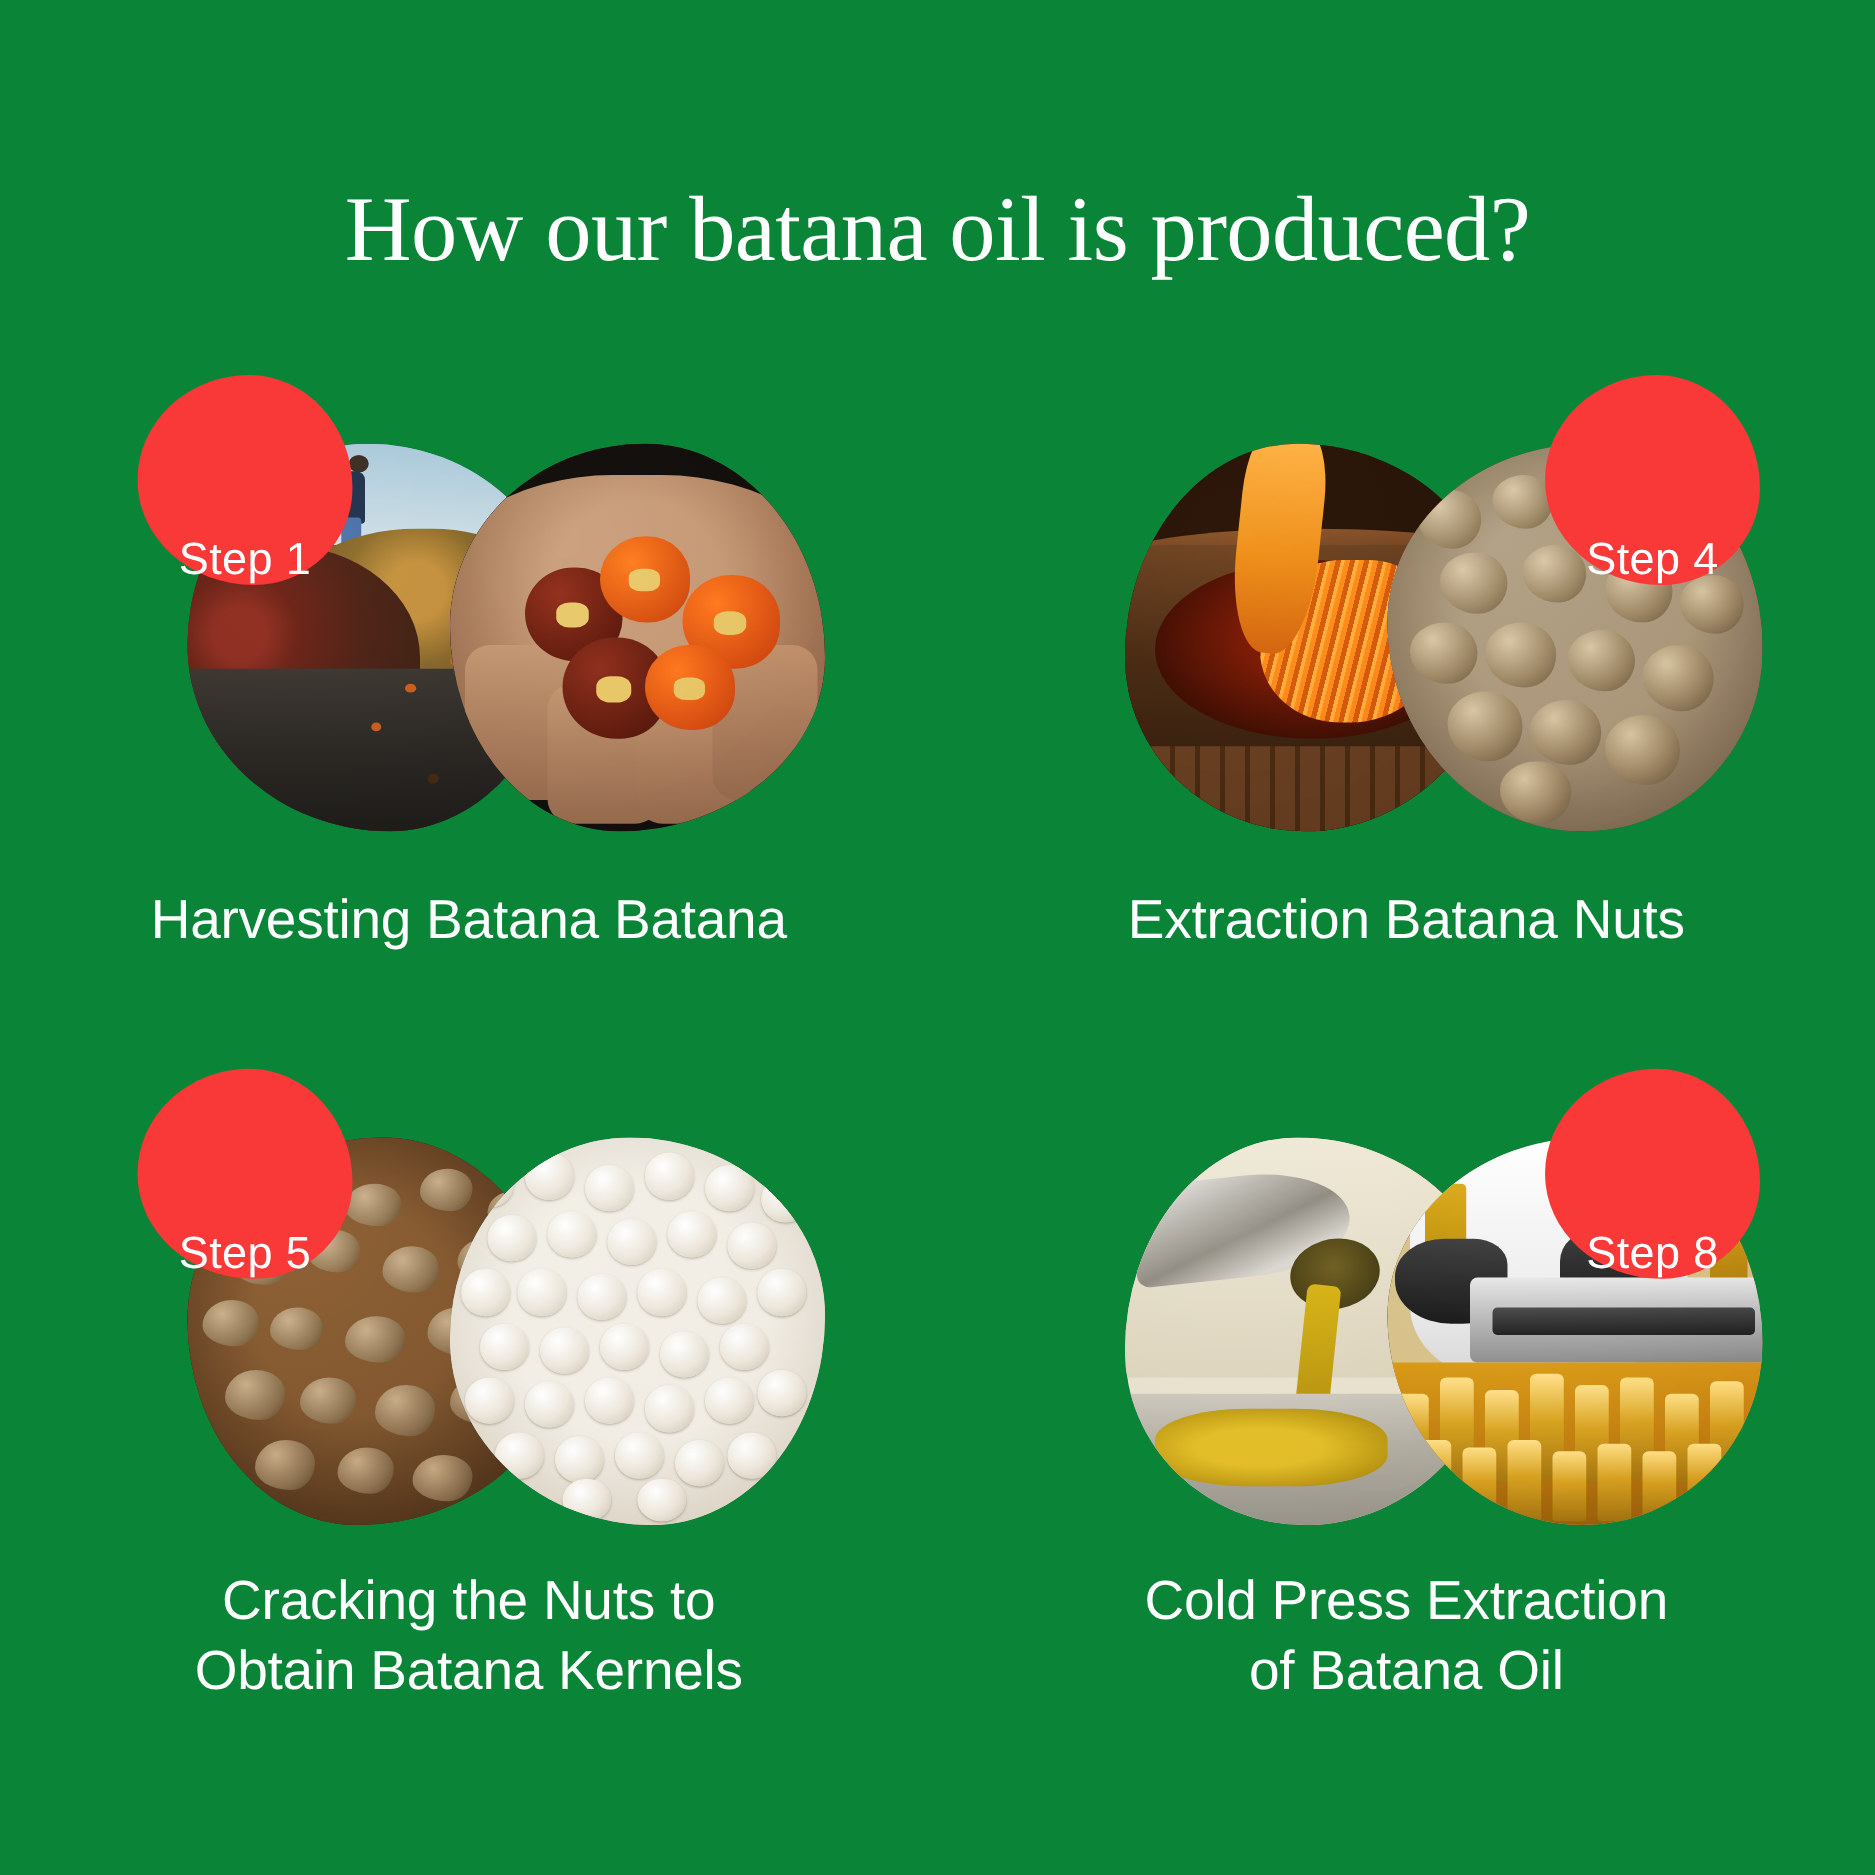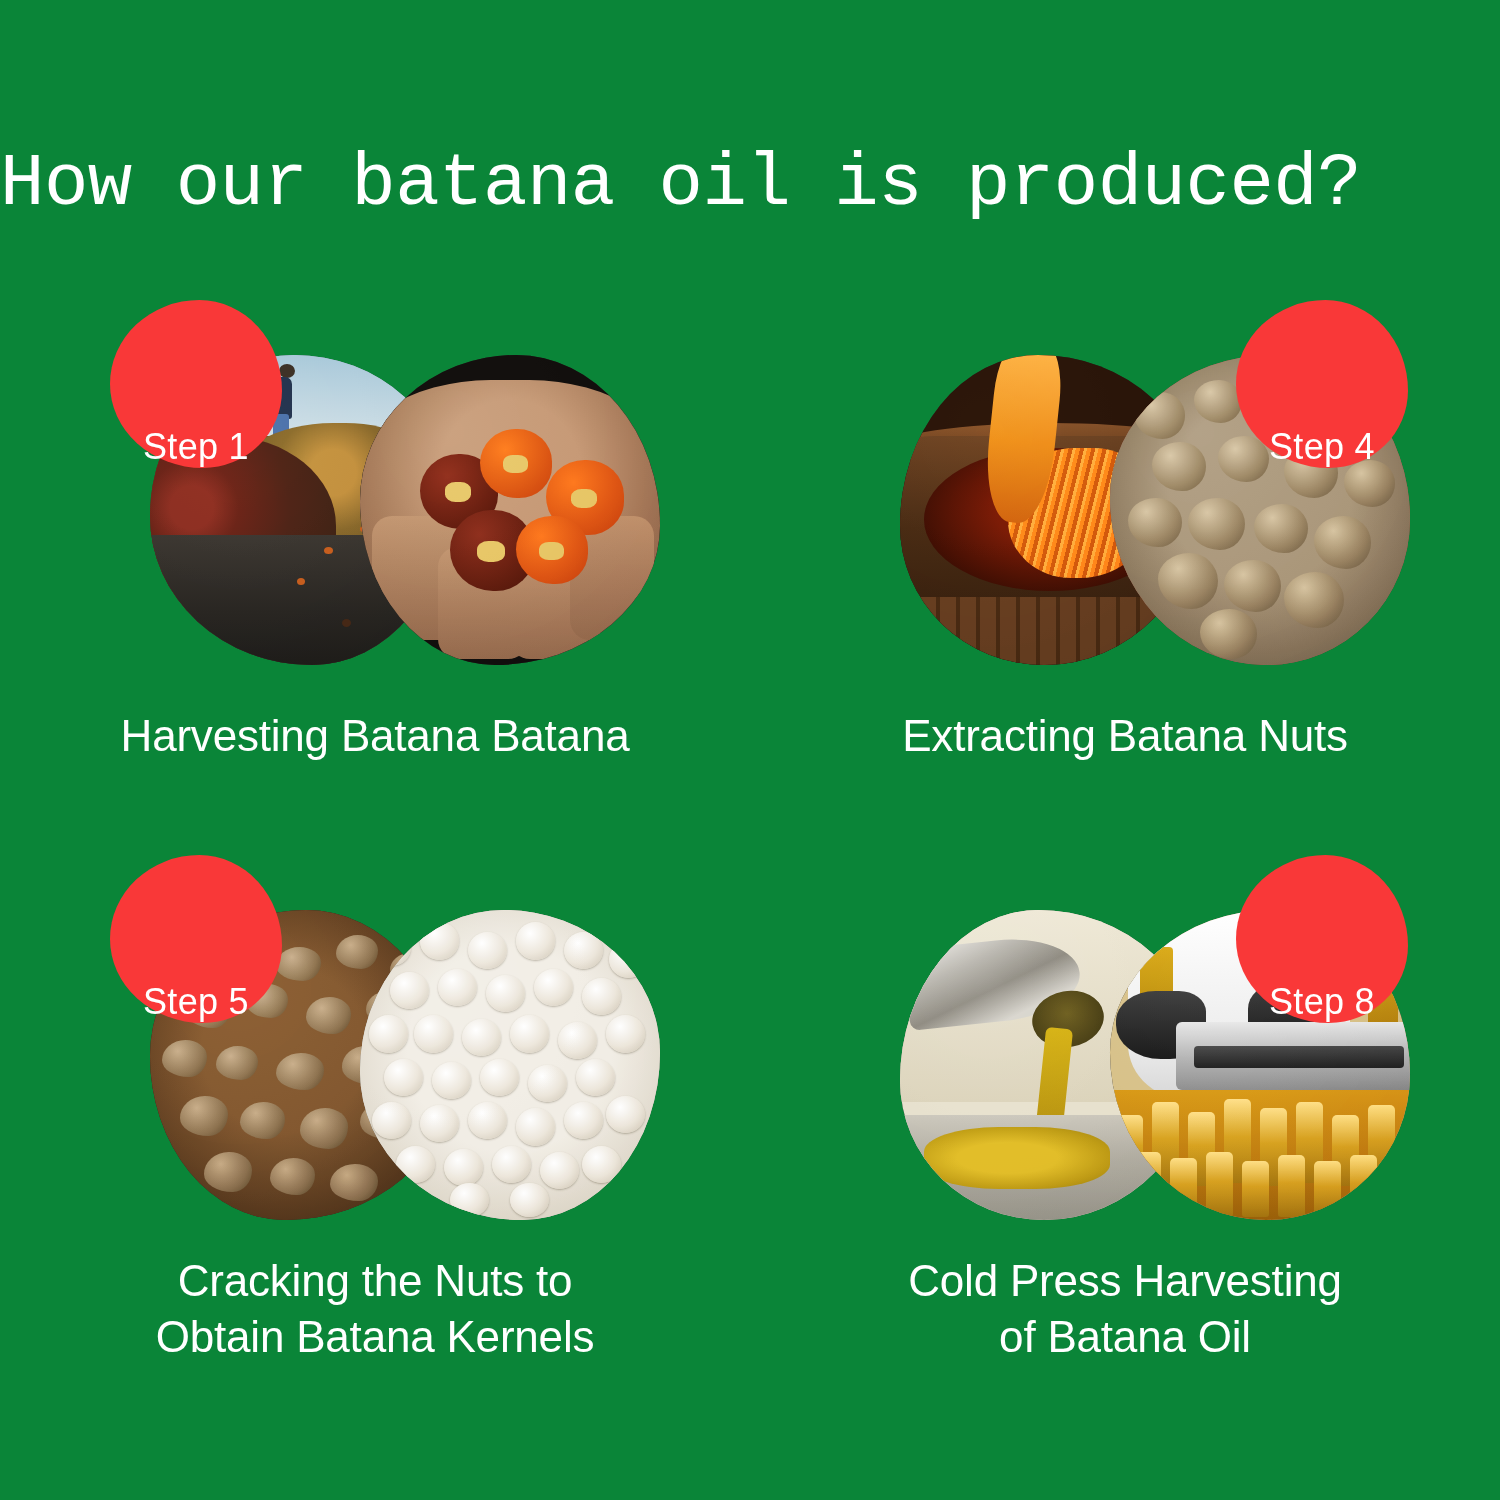--- a/index.html
+++ b/index.html
@@ -19,26 +19,27 @@
   #infographic {
     position:relative;
     width:1500px; height:1500px;
     background:#0a8538;
   }
 
   
   .page-title {
     position:absolute;
     left:0; right:0; top:146px;
+    text-align:center;
     color:#ffffff;
     font-size:74px;
     line-height:1.05;
     font-weight:400;
     letter-spacing:-0.5px;
-    font-family:Liberation Mono, monospace;
+    font-family:Liberation Serif, serif;
   }
 
   
   .steps-grid {
     position:absolute;
     left:0; top:300px;
     width:1500px;
     display:grid;
     grid-template-columns:750px 750px;
     grid-template-rows:555px 555px;
@@ -329,21 +330,21 @@
             <div class="grain"></div>
           </div>
         </div>
 
       </div>
 
       <div class="step-badge at-right" style="background: rgb(249, 56, 56);">
         <span>Step 4</span>
       </div>
 
-      <div class="caption">Extracting Batana Nuts</div>
+      <div class="caption">Extraction Batana Nuts</div>
     </div>
 
     <div class="step-card row2">
       <div class="media-row">
 
         <div class="photo shape-b pos-left">
           <div class="scene s3a">
             <div class="layer bed"></div>
             <div class="layer shell" style="left:6%;top:10%;width:14%;height:11%;"></div>
             <div class="layer shell" style="left:24%;top:6%;width:13%;height:10%;"></div>
@@ -472,18 +473,18 @@
             <div class="grain"></div>
           </div>
         </div>
 
       </div>
 
       <div class="step-badge at-right" style="background: rgb(249, 56, 56);">
         <span>Step 8</span>
       </div>
 
-      <div class="caption">Cold Press Harvesting
+      <div class="caption">Cold Press Extraction
 of Batana Oil</div>
     </div>
 
   </div>
 </div>
 
 </body></html>

